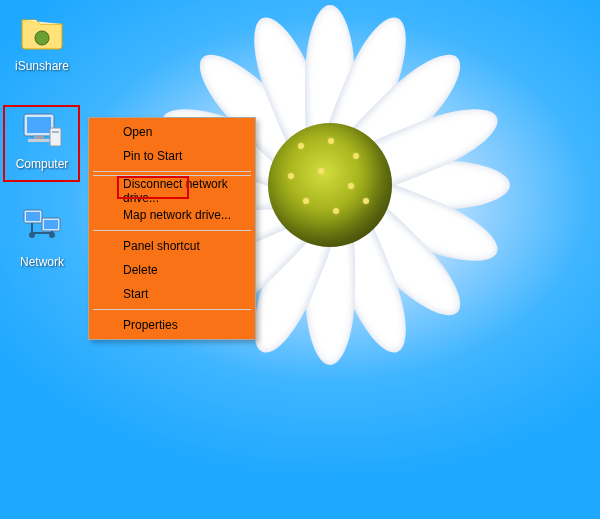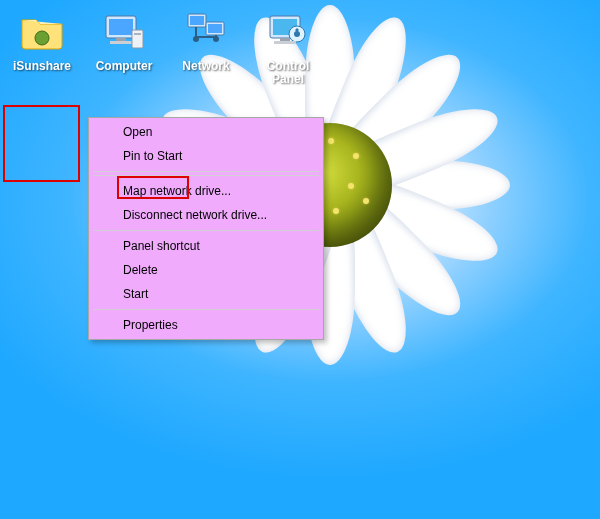--- a/index.html
+++ b/index.html
@@ -51,23 +51,22 @@
     background: #f5e36b;
     box-shadow: 0 0 3px rgba(255,230,120,.5);
   }
 
   
   .icons-col {
     position: absolute;
     top: 8px;
     left: 3px;
     display: flex;
-    flex-direction: row;
-    gap: 4px;
-    font-weight: bold;
+    flex-direction: column;
+    gap: 32px;
   }
   .desktop-icon {
     width: 78px;
     display: flex;
     flex-direction: column;
     align-items: center;
     gap: 3px;
     cursor: pointer;
     position: relative;
   }
@@ -90,22 +89,22 @@
     position: absolute;
     border: 2px solid #d00;
     pointer-events: none;
   }
 
   
   .context-menu {
     position: absolute;
     left: 88px;
     top: 117px;
-    width: 236px;
-    background: #f0abfc;
+    width: 168px;
+    background: #f97316;
     border: 1px solid #a7a7a7;
     box-shadow: 3px 3px 5px rgba(0,0,0,.25);
     padding: 2px;
   }
   .menu-item {
     display: flex;
     align-items: center;
     height: 24px;
     padding: 0 8px 0 32px;
     cursor: default;
@@ -200,53 +199,39 @@
         <rect x="24" y="14" width="18" height="13" rx="1.5" fill="#cfe7ff" stroke="#4a78a7"></rect>
         <rect x="26" y="16" width="14" height="9" fill="#4aa6ff"></rect>
         <path d="M14 19v10h20v-2" stroke="#2c5f88" stroke-width="2" fill="none"></path>
         <circle cx="14" cy="31" r="3" fill="#2c5f88"></circle>
         <circle cx="34" cy="31" r="3" fill="#2c5f88"></circle>
       </svg>
     </div>
     <div class="label">Network</div>
   </div>
 
-  <div class="desktop-icon">
-    <div class="img">
-      <svg width="48" height="48" viewBox="0 0 48 48">
-        <rect x="6" y="8" width="30" height="22" rx="2" fill="#cfe7ff" stroke="#4a78a7"></rect>
-        <rect x="9" y="11" width="24" height="16" fill="#4ab8ef"></rect>
-        <circle cx="33" cy="26" r="8" fill="#dff2ff" stroke="#2e78b0"></circle>
-        <path d="M33 20l2 2-2 2-2-2z" fill="#2e78b0"></path>
-        <circle cx="33" cy="26" r="3" fill="#2e78b0"></circle>
-        <rect x="16" y="30" width="10" height="3" fill="#9aa4af"></rect>
-        <rect x="10" y="33" width="22" height="3" fill="#c9cfd5"></rect>
-      </svg>
-    </div>
-    <div class="label">Control Panel</div>
-  </div>
 
 </div>
 
 <div class="sel-highlight" style="left:3px; top:105px; width:77px; height:77px;"></div>
 
 <div class="context-menu">
   <div class="menu-item">
     <span>Open</span>
   </div>
   <div class="menu-item">
     <span>Pin to Start</span>
   </div>
   <div class="menu-sep"></div>
   <div class="menu-sep"></div>
   <div class="menu-item">
+    <span>Disconnect network drive...</span>
+  </div>
+  <div class="menu-item">
     <span>Map network drive...</span>
-  </div>
-  <div class="menu-item">
-    <span>Disconnect network drive...</span>
   </div>
   <div class="menu-sep"></div>
   <div class="menu-item">
     <span>Panel shortcut</span>
   </div>
   <div class="menu-item">
     <span>Delete</span>
   </div>
   <div class="menu-item">
     <span>Start</span>

